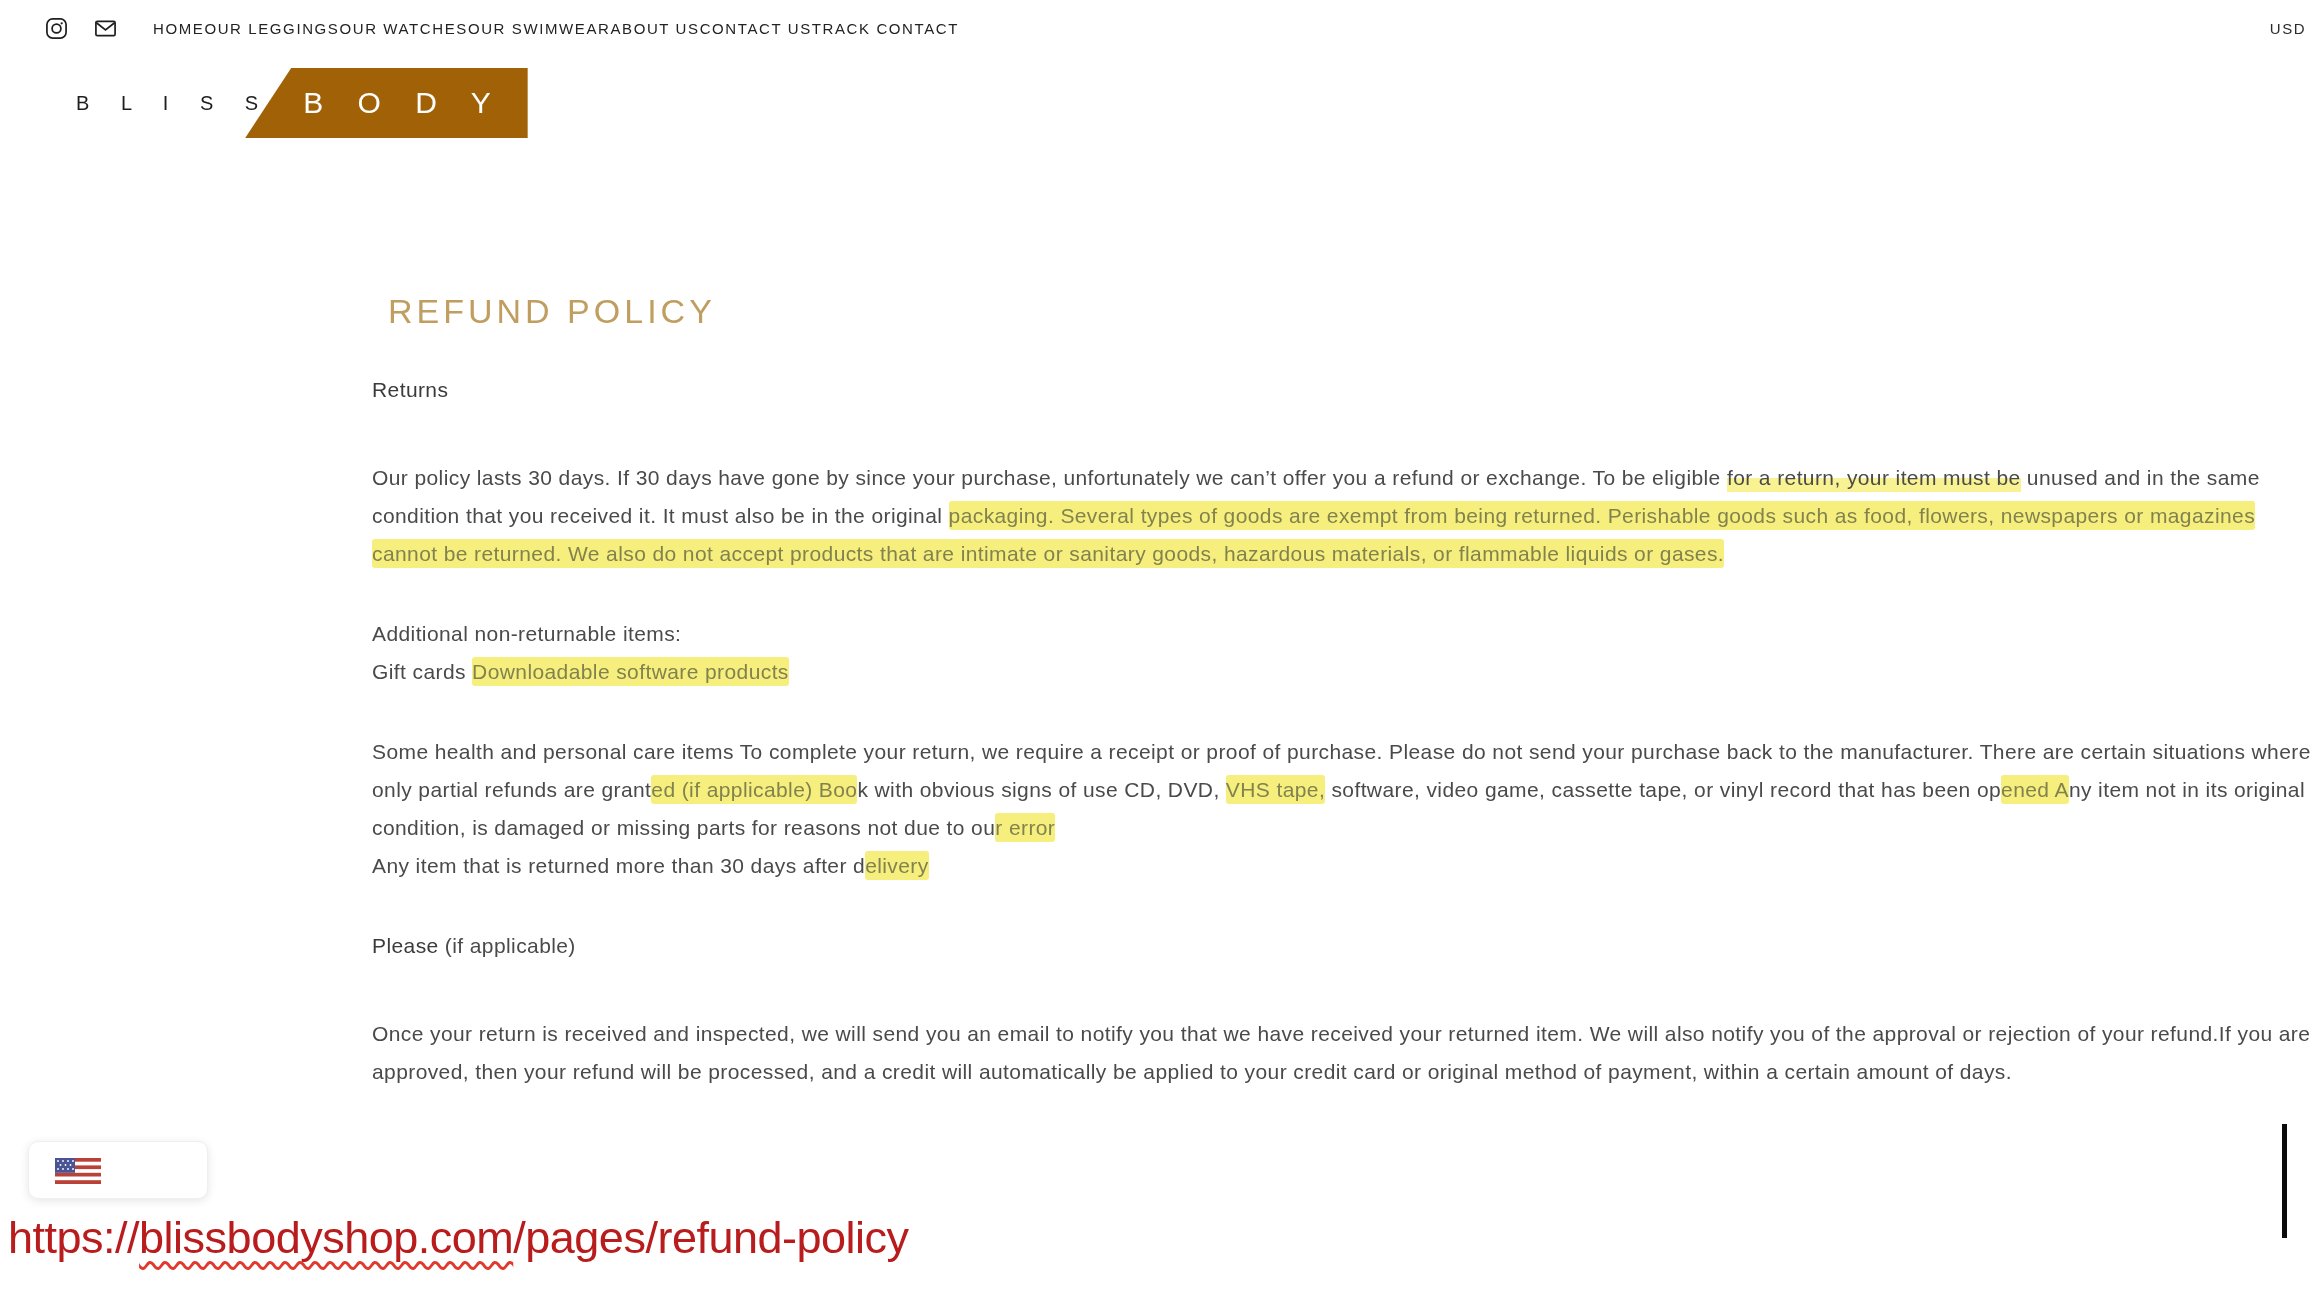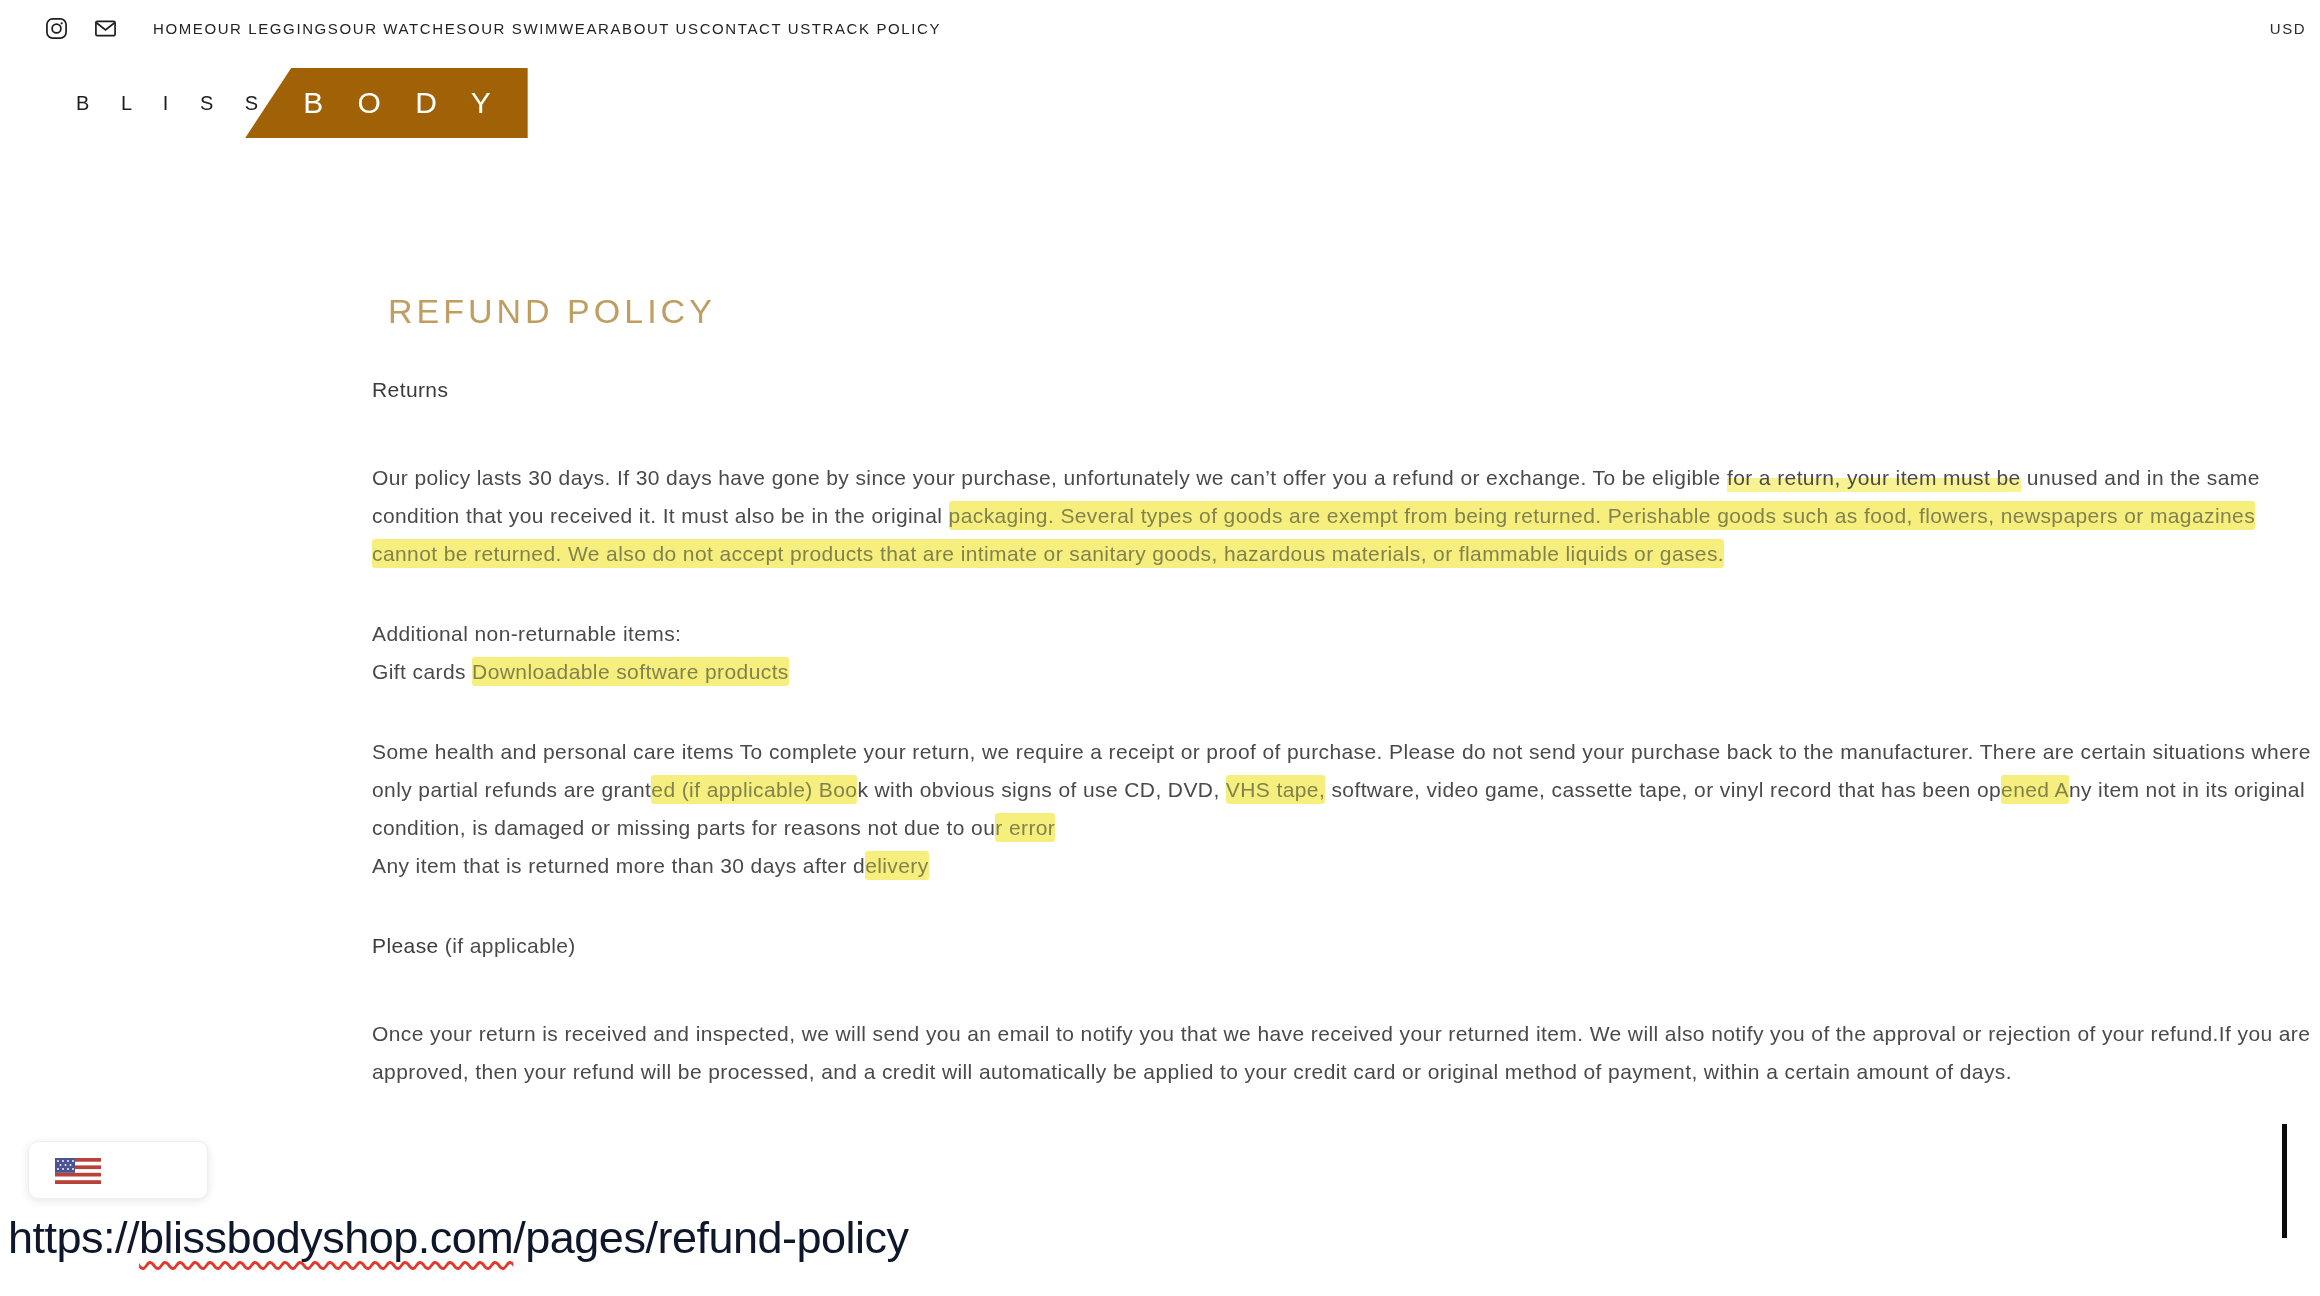--- a/index.html
+++ b/index.html
@@ -54,21 +54,21 @@
   .currency-widget{
     position:absolute;left:28px;top:1141px;width:178px;height:56px;background:#fff;
     border:1px solid #efefef;border-radius:10px;box-shadow:0 2px 10px rgba(0,0,0,0.10);
     cursor:pointer;overflow:hidden;
   }
   .us-flag{position:absolute;left:26px;top:16px;width:46px;height:26px;}
   .scroll-line{
     position:absolute;left:2282px;top:1124px;width:5px;height:114px;background:#0b0b0b;
   }
   .url-bar{
-    position:absolute;left:8px;top:1212px;font-size:45px;font-weight:500;color:#0f172a;
+    position:absolute;left:8px;top:1212px;font-size:45px;font-weight:500;color:#b91c1c;
     letter-spacing:-0.5px;white-space:nowrap;
   }
   .url-domain{
     text-decoration-line:underline;text-decoration-style:wavy;text-decoration-color:#e03a2f;
     text-decoration-thickness:2.5px;text-underline-offset:8px;text-decoration-skip-ink:none;
   }
 </style>
 </head>
 <body>
 
@@ -84,21 +84,21 @@
       <path d="M2.5 6 L12 13.5 L21.5 6"></path>
     </svg>
   </div>
   <ul class="nav-items">
       <li>HOME</li>
       <li>OUR LEGGINGS</li>
       <li>OUR WATCHES</li>
       <li>OUR SWIMWEAR</li>
       <li>ABOUT US</li>
       <li>CONTACT US</li>
-      <li>TRACK POLICY</li>
+      <li>TRACK CONTACT</li>
     </ul>
   <div class="currency">USD</div>
 </div>
 
 <div class="logo">
   <span class="logo-bliss">B L I S S</span>
   <span class="logo-body">B O D Y</span>
 </div>
 
 <div class="content">

